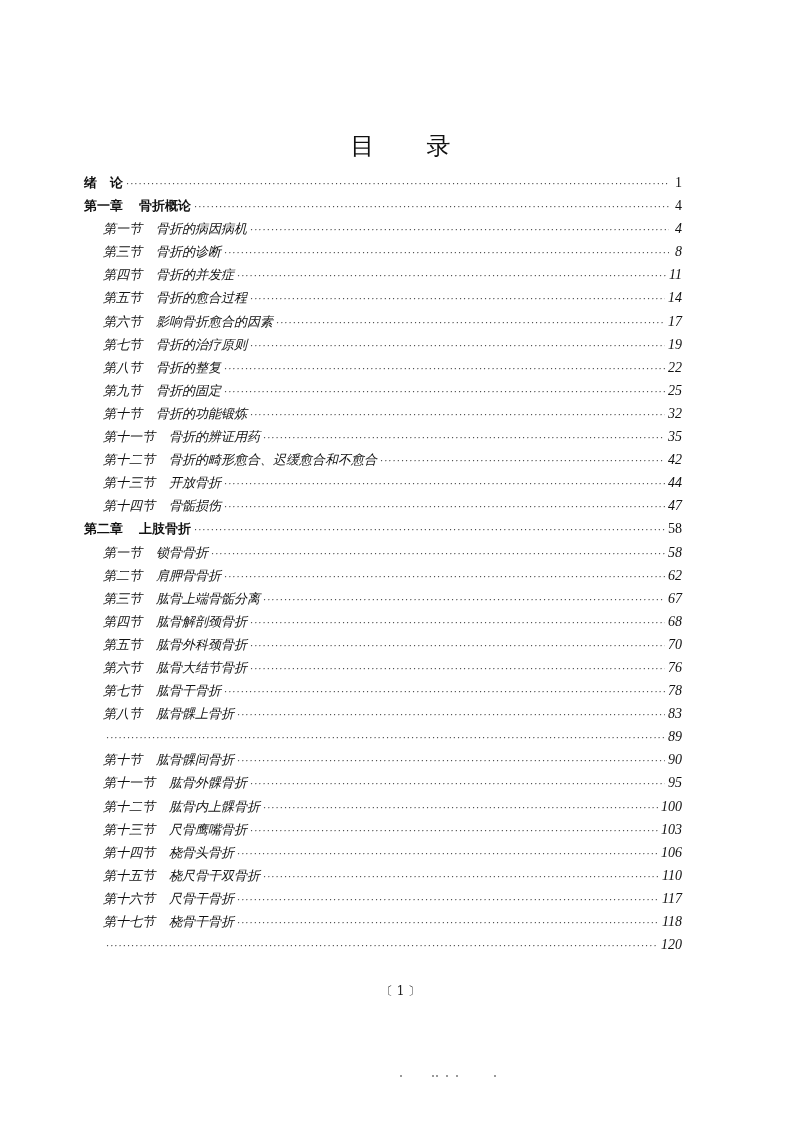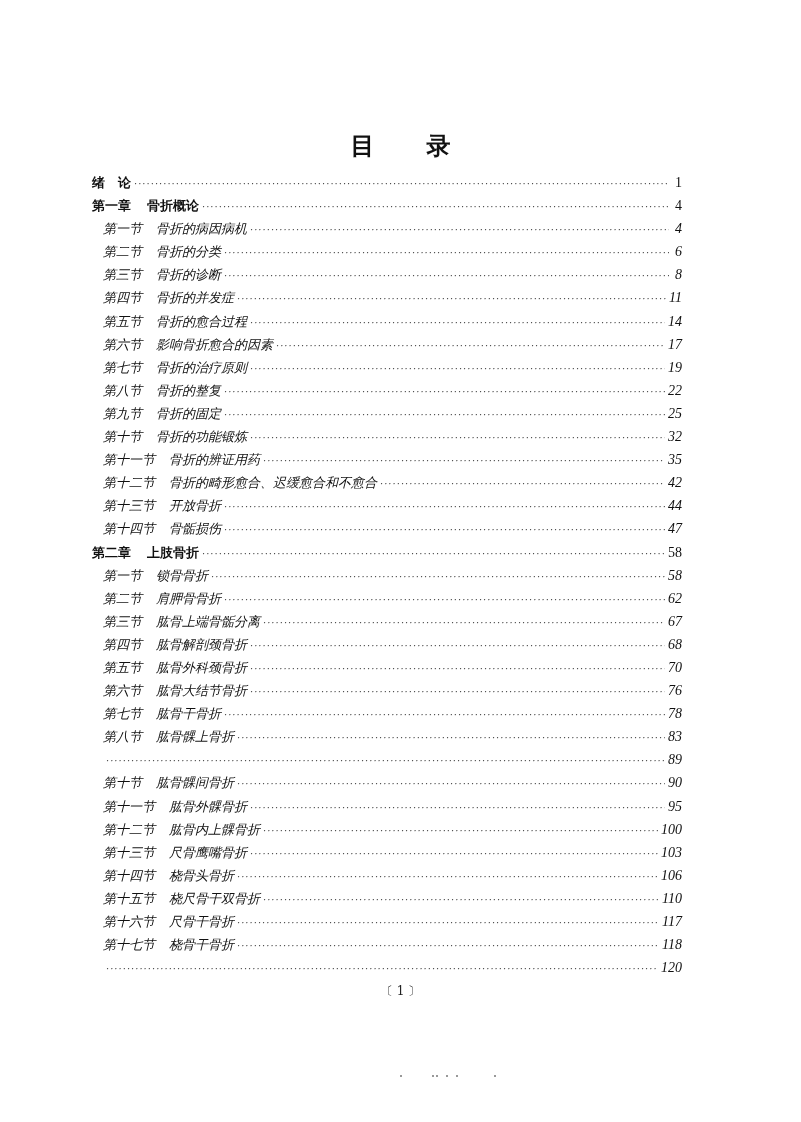--- a/index.html
+++ b/index.html
@@ -1,24 +1,24 @@
 <!DOCTYPE html>
 <html><head>
 <meta charset="utf-8">
 <style>
   html, body { margin: 0; padding: 0; background: #ffffff; }
   body { width: 801px; height: 1122px; position: relative; overflow: hidden;
          font-family: "DejaVu Serif", "Liberation Serif", serif; color: #111; }
   .title { position: absolute; top: 130px; left: 0; width: 801px; text-align: center;
-           font-size: 24px; font-weight: bold; letter-spacing: 0; }
+           font-size: 24px; font-weight: normal; letter-spacing: 0; }
   .title span { display: inline-block; }
   .title .gap { width: 52px; }
   .toc { position: absolute; top: 171px; left: 84px; width: 598px; margin: 0; padding: 0; list-style: none; }
   .row { display: flex; align-items: baseline; height: 23.1px; font-size: 13px; line-height: 23.1px; white-space: nowrap; }
-  .row.chapter { font-weight: bold; margin-left: 8px; }
+  .row.chapter { font-weight: bold; }
   .row.section { padding-left: 19px; font-style: italic; }
   .label { flex: 0 0 auto; }
   .label .num { display: inline-block; }
   .row.chapter .label .num { margin-right: 16px; }
   .row.section .label .num { margin-right: 14px; }
   .leader { flex: 1 1 auto; overflow: hidden; margin: 0 3px; color: #333; font-weight: normal;
             letter-spacing: 1px; font-size: 10px; }
   .leader::before { content: "························································································································································"; }
   .page { flex: 0 0 auto; font-family: "Liberation Serif", serif; font-size: 14px; font-weight: normal; text-align: right; min-width: 10px; }
   .folio { position: absolute; top: 983px; left: 0; width: 801px; text-align: center; font-size: 12px; color: #222; }
@@ -42,25 +42,20 @@
       <span class="label"><span class="num">第一章</span><span class="txt">骨折概论</span></span>
       <span class="leader"></span>
       <span class="page">4</span>
     </li>
     <li class="row section">
       <span class="label"><span class="num">第一节</span><span class="txt">骨折的病因病机</span></span>
       <span class="leader"></span>
       <span class="page">4</span>
     </li>
     <li class="row section">
-      <span class="label"><span class="num">第二节</span><span class="txt">骨折的分类</span></span>
-      <span class="leader"></span>
-      <span class="page">6</span>
-    </li>
-    <li class="row section">
       <span class="label"><span class="num">第三节</span><span class="txt">骨折的诊断</span></span>
       <span class="leader"></span>
       <span class="page">8</span>
     </li>
     <li class="row section">
       <span class="label"><span class="num">第四节</span><span class="txt">骨折的并发症</span></span>
       <span class="leader"></span>
       <span class="page">11</span>
     </li>
     <li class="row section">

